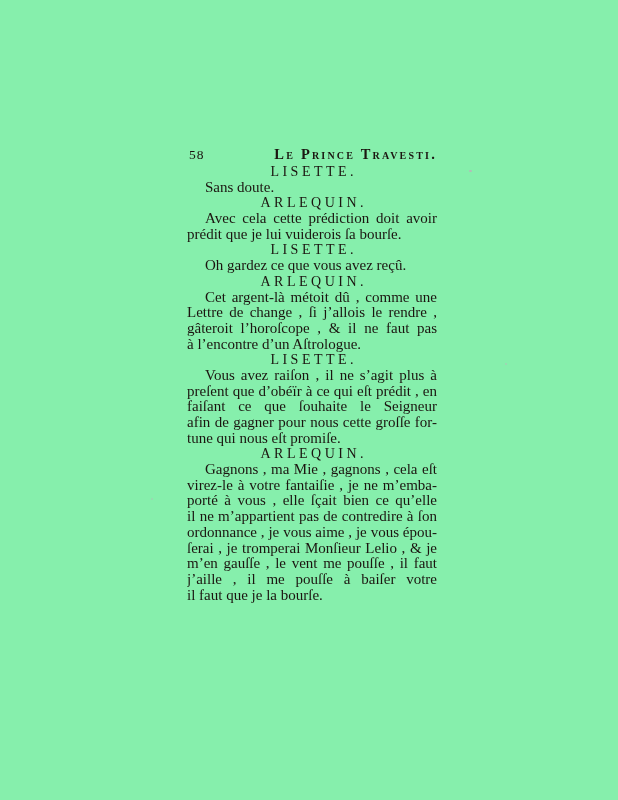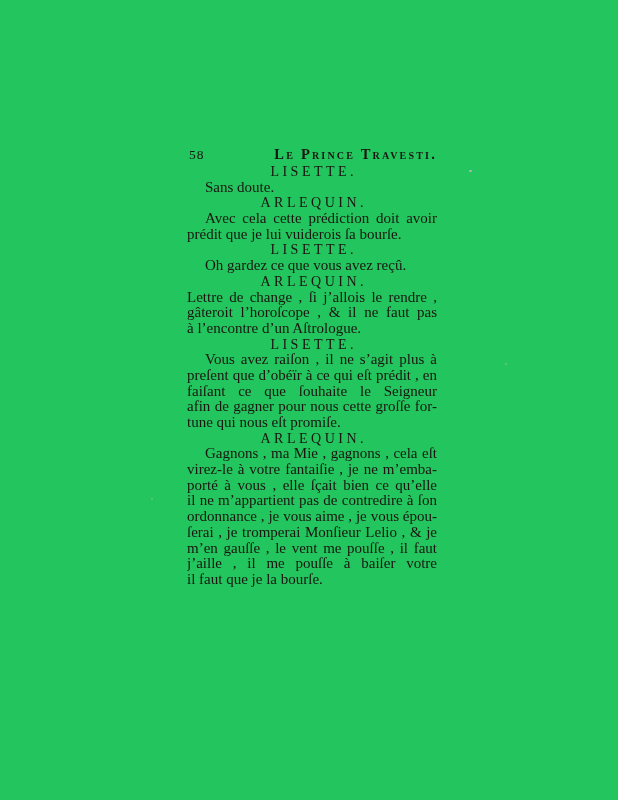--- a/index.html
+++ b/index.html
@@ -7,21 +7,21 @@
     padding: 0;
     width: 618px;
     height: 800px;
     background: #ffffff;
     font-family: "Liberation Serif", "DejaVu Serif", serif;
   }
   .page {
     position: relative;
     width: 618px;
     height: 800px;
-    background: #22c55e;
+    background: #86efac;
     overflow: hidden;
   }
   .textblock {
     position: absolute;
     left: 187px;
     top: 146px;
     width: 250px;
     color: #1b1510;
   }
   .runhead {
@@ -92,20 +92,21 @@
     </div>
     <div id="lines">
         <div class="line speaker">LISETTE.</div>
         <div class="line last indent">Sans doute.</div>
         <div class="line speaker">ARLEQUIN.</div>
         <div class="line just indent">Avec cela cette prédiction doit avoir</div>
         <div class="line last">prédit que je lui vuiderois ſa bourſe.</div>
         <div class="line speaker">LISETTE.</div>
         <div class="line last indent">Oh gardez ce que vous avez reçû.</div>
         <div class="line speaker">ARLEQUIN.</div>
+        <div class="line just indent">Cet argent-là métoit dû , comme une</div>
         <div class="line just">Lettre de change , ſi j’allois le rendre , cela</div>
         <div class="line just">gâteroit l’horoſcope , &amp; il ne faut pas aller</div>
         <div class="line last">à l’encontre d’un Aſtrologue.</div>
         <div class="line speaker">LISETTE.</div>
         <div class="line just indent">Vous avez raiſon , il ne s’agit plus à</div>
         <div class="line just">preſent que d’obéïr à ce qui eſt prédit , en</div>
         <div class="line just">faiſant ce que ſouhaite le Seigneur Frederic ,</div>
         <div class="line just">afin de gagner pour nous cette groſſe for-</div>
         <div class="line last">tune qui nous eſt promiſe.</div>
         <div class="line speaker">ARLEQUIN.</div>

